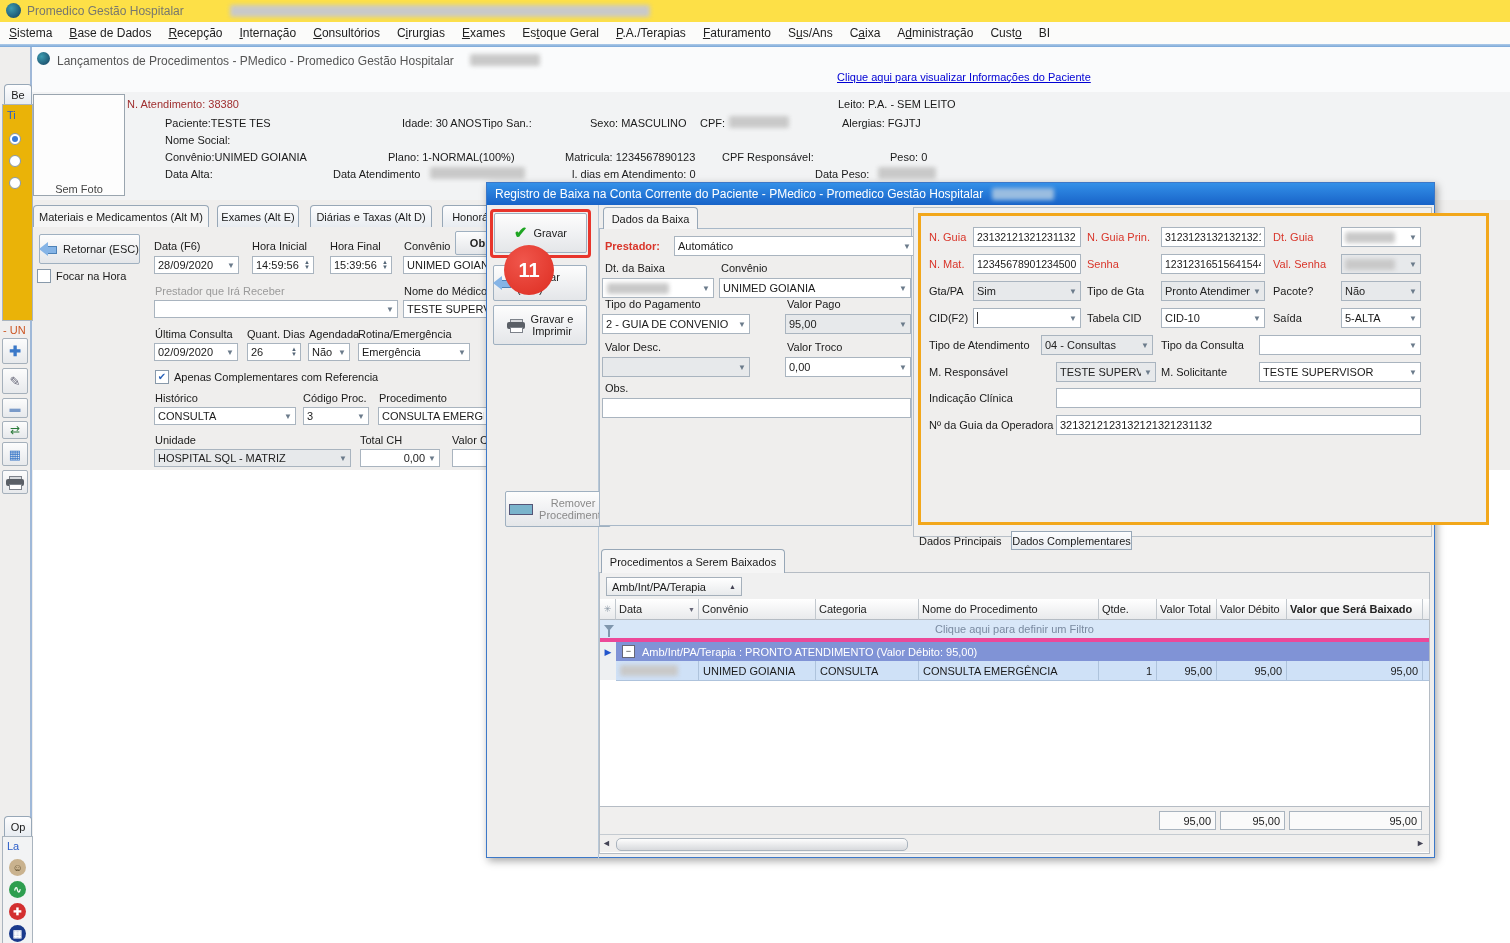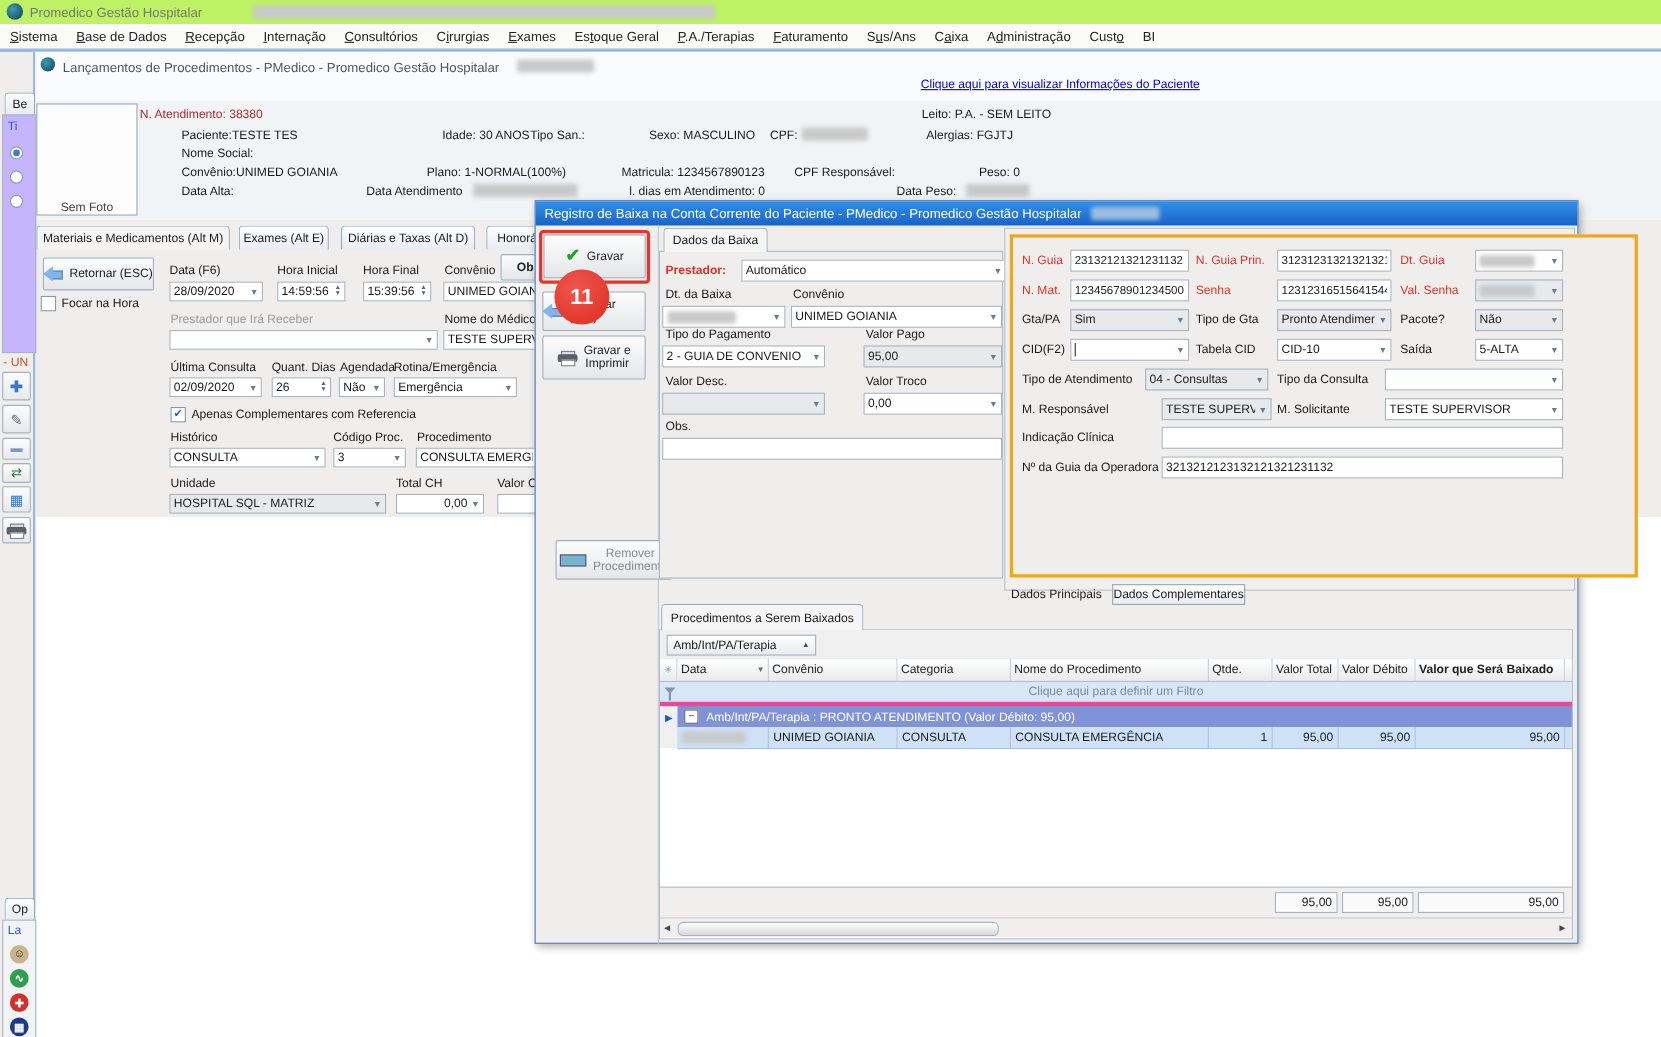--- a/index.html
+++ b/index.html
@@ -52,21 +52,21 @@
   .tbox{position:absolute;background:#fafafa;border:1px solid #a9b4bf;box-sizing:border-box;display:flex;
         align-items:center;justify-content:flex-end;padding:0 4px;height:19px}
   .sidebtn{position:absolute;left:2px;width:26px;background:linear-gradient(#fcfcfc,#e7e9ec);
            border:1px solid #a5b0bb;border-radius:2px;display:flex;align-items:center;justify-content:center;box-sizing:border-box}
   .circle-ic{position:absolute;left:6px;width:17px;height:17px;border-radius:50%;display:flex;align-items:center;
              justify-content:center;color:#fff;font-size:10px;font-weight:bold}
 </style>
 </head>
 <body>
 
-<div class="abs" style="left:0;top:0;width:1510px;height:22px;background:#bef264">
+<div class="abs" style="left:0;top:0;width:1510px;height:22px;background:#fde047">
   <div class="abs" style="left:6px;top:3px;width:15px;height:15px;border-radius:50%;background:radial-gradient(circle at 35% 35%, #3d9cb0, #123c5c)"></div>
   <div class="lbl" style="left:27px;top:4px;font-size:12px;color:#77776e">Promedico Gestão Hospitalar</div>
   <div class="redact" style="left:230px;top:5px;width:420px;height:12px"></div>
 </div>
 
 <div class="abs" style="left:0;top:22px;width:1510px;height:22px;background:#fbfbfa;display:flex;align-items:center;padding-left:9px;box-sizing:border-box">
     <span class="menu-item"><u>S</u>istema</span>
     <span class="menu-item"><u>B</u>ase de Dados</span>
     <span class="menu-item"><u>R</u>ecepção</span>
     <span class="menu-item"><u>I</u>nternação</span>
@@ -226,21 +226,21 @@
 <div class="field num" style="left:360px;top:449px;width:80px">
   <span class="v">0,00</span>
     <span class="dd">▼</span>
 </div>
 <div class="lbl" style="left:452px;top:434px">Valor C</div>
 <div class="field" style="left:452px;top:449px;width:36px"></div>
 
 <div class="tab" style="left:4px;top:84px;width:28px;height:20px">
     <span>Be</span>
   </div>
-<div class="abs" style="left:2px;top:104px;width:29px;height:215px;background:#c4b5fd;border:1px solid #aab4be">
+<div class="abs" style="left:2px;top:104px;width:29px;height:215px;background:#eab308;border:1px solid #aab4be">
   <div class="lbl" style="left:4px;top:4px;color:#2a5cc8"><span>Ti</span></div>
   <div class="radio sel" style="left:6px;top:28px"></div>
   <div class="radio" style="left:6px;top:50px"></div>
   <div class="radio" style="left:6px;top:72px"></div>
 </div>
 <div class="lbl" style="left:3px;top:324px;color:#cc5522">- <span>UN</span></div>
 <div class="sidebtn" style="top:338px;height:26px;color:#3a78c8;font-weight:bold;font-size:14px">✚</div>
 <div class="sidebtn" style="top:368px;height:26px;color:#667;font-size:13px">✎</div>
 <div class="sidebtn" style="top:398px;height:20px;color:#7a9ac8;font-weight:bold">▬</div>
 <div class="sidebtn" style="top:421px;height:18px;color:#2a7a3a;font-size:12px">⇄</div>

